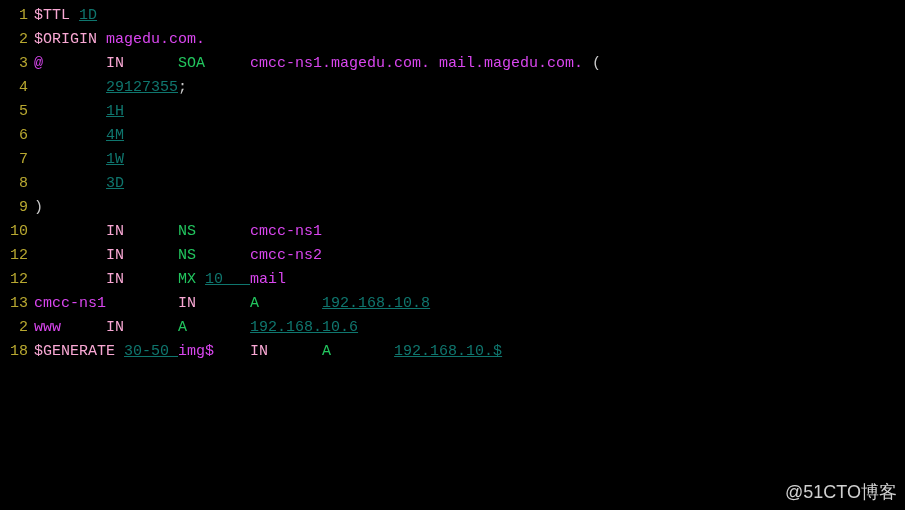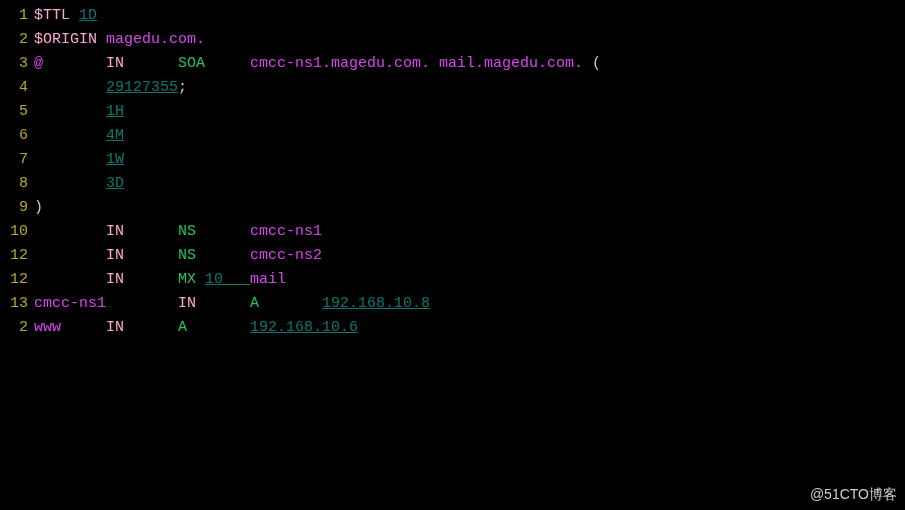--- a/index.html
+++ b/index.html
@@ -45,21 +45,21 @@
     }
     .cursor-line .content {
       text-decoration: underline;
       text-decoration-color: #808080;
     }
     .watermark {
       position: absolute;
       right: 8px;
       bottom: 6px;
       color: #d0d0d0;
-      font-size: 14px;
+      font-size: 18px;
       font-family: sans-serif;
     }
   </style>
 </head>
 <body>
 
 <div class="editor" id="editor-root">
     <div class="line"><span class="lineno">1</span><span class="content"><span class="magenta">$TTL </span><span class="red">1D</span></span></div>
     <div class="line"><span class="lineno">2</span><span class="content"><span class="magenta">$ORIGIN </span><span class="cyan">magedu.com.</span></span></div>
     <div class="line"><span class="lineno">3</span><span class="content"><span class="cyan">@       </span><span class="magenta">IN      </span><span class="green">SOA     </span><span class="cyan">cmcc-ns1.magedu.com. mail.magedu.com.</span><span class="white"> (</span></span></div>
@@ -67,14 +67,15 @@
     <div class="line"><span class="lineno">5</span><span class="content"><span class="white">        </span><span class="red">1H</span></span></div>
     <div class="line"><span class="lineno">6</span><span class="content"><span class="white">        </span><span class="red">4M</span></span></div>
     <div class="line"><span class="lineno">7</span><span class="content"><span class="white">        </span><span class="red">1W</span></span></div>
     <div class="line"><span class="lineno">8</span><span class="content"><span class="white">        </span><span class="red">3D</span></span></div>
     <div class="line"><span class="lineno">9</span><span class="content"><span class="white">)</span></span></div>
     <div class="line"><span class="lineno">10</span><span class="content"><span class="white">        </span><span class="magenta">IN      </span><span class="green">NS      </span><span class="cyan">cmcc-ns1</span></span></div>
     <div class="line"><span class="lineno">12</span><span class="content"><span class="white">        </span><span class="magenta">IN      </span><span class="green">NS      </span><span class="cyan">cmcc-ns2</span></span></div>
     <div class="line"><span class="lineno">12</span><span class="content"><span class="white">        </span><span class="magenta">IN      </span><span class="green">MX </span><span class="red">10   </span><span class="cyan">mail</span></span></div>
     <div class="line"><span class="lineno">13</span><span class="content"><span class="cyan">cmcc-ns1        </span><span class="magenta">IN      </span><span class="green">A       </span><span class="red">192.168.10.8</span></span></div>
     <div class="line"><span class="lineno">2</span><span class="content"><span class="cyan">www     </span><span class="magenta">IN      </span><span class="green">A       </span><span class="red">192.168.10.6</span></span></div>
+    <div class="line"><span class="lineno">18</span><span class="content"><span class="magenta">$GENERATE </span><span class="red">30-50 </span><span class="cyan">img$    </span><span class="magenta">IN      </span><span class="green">A       </span><span class="red">192.168.10.$</span></span></div>
   </div>
 <div class="watermark">@51CTO博客</div>
 
 </body></html>

